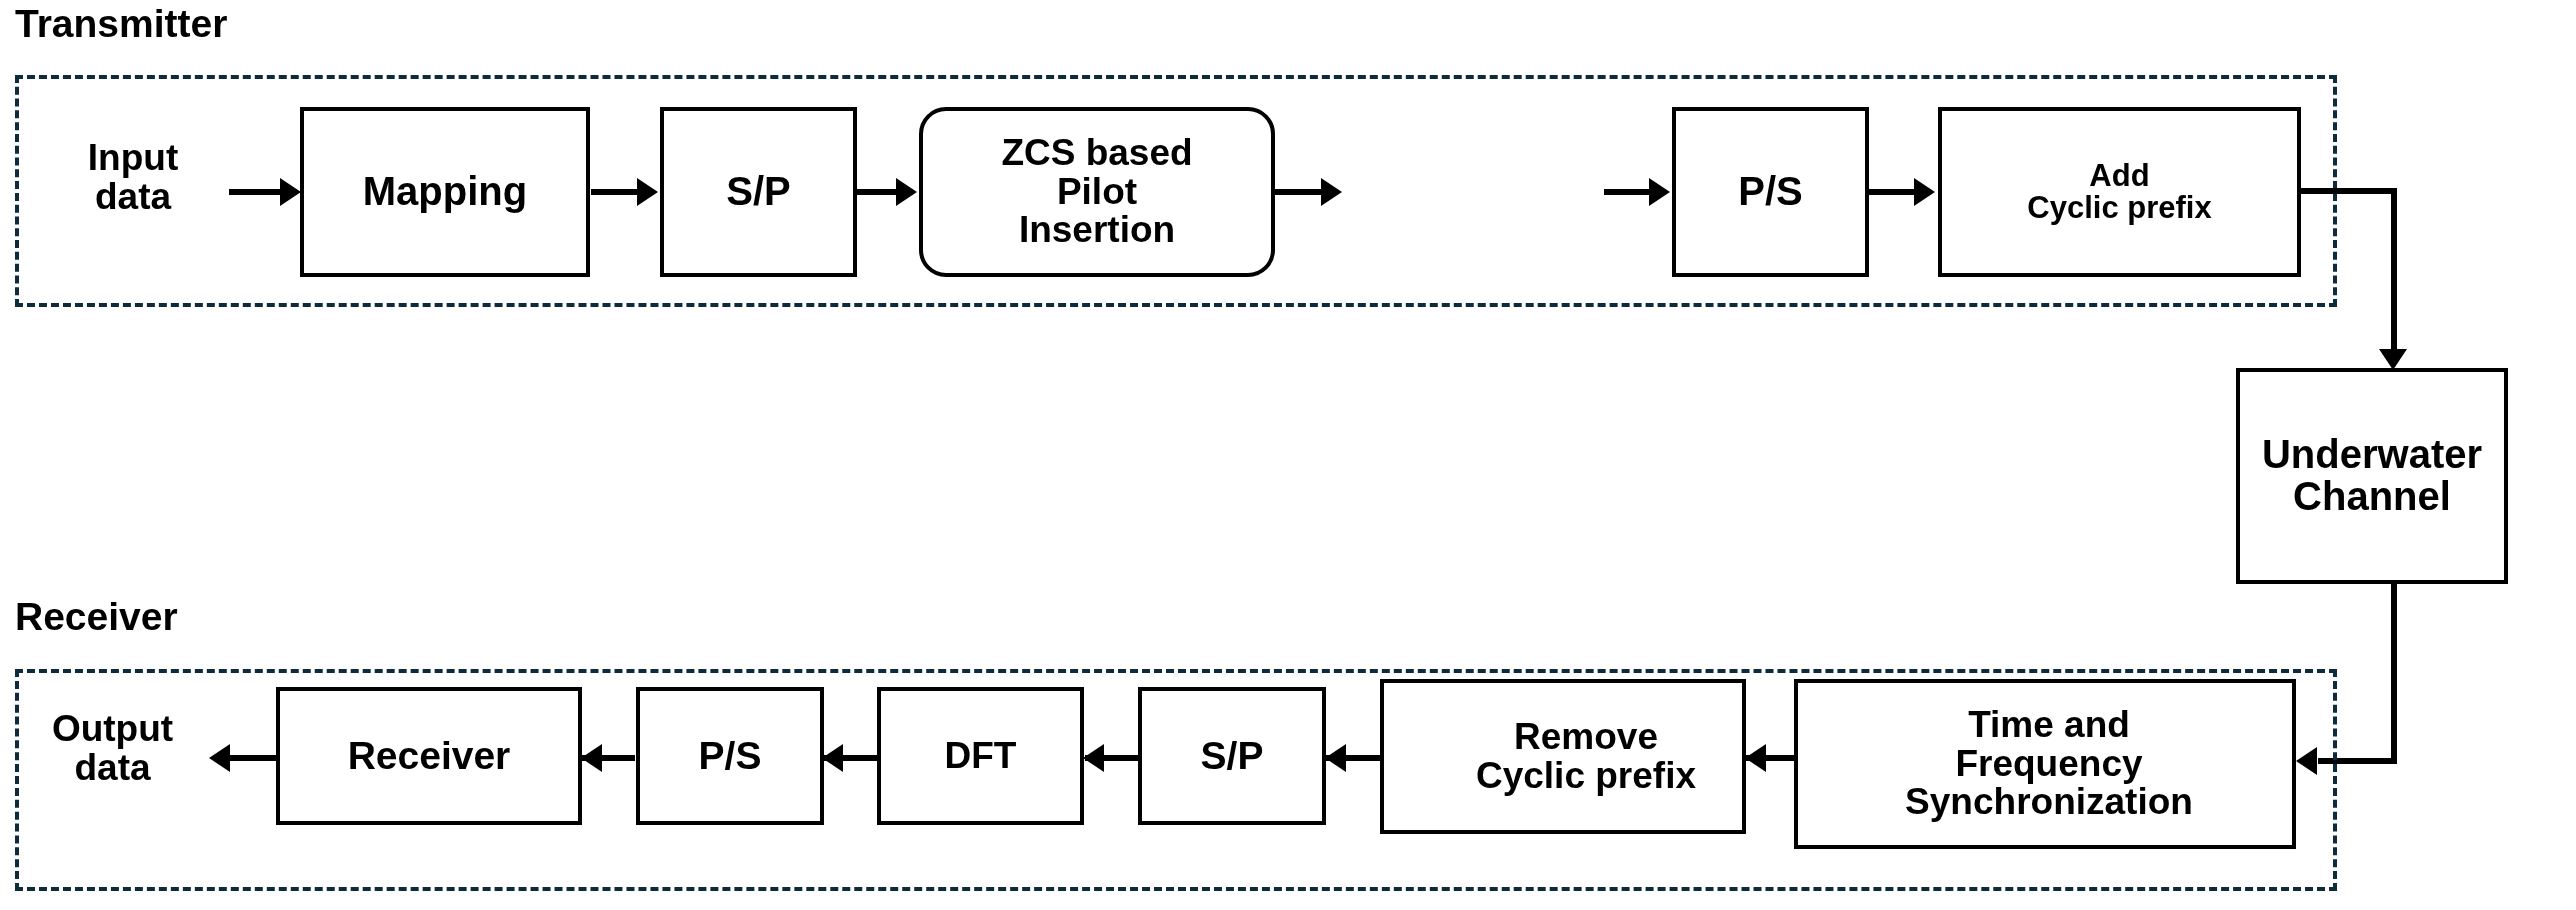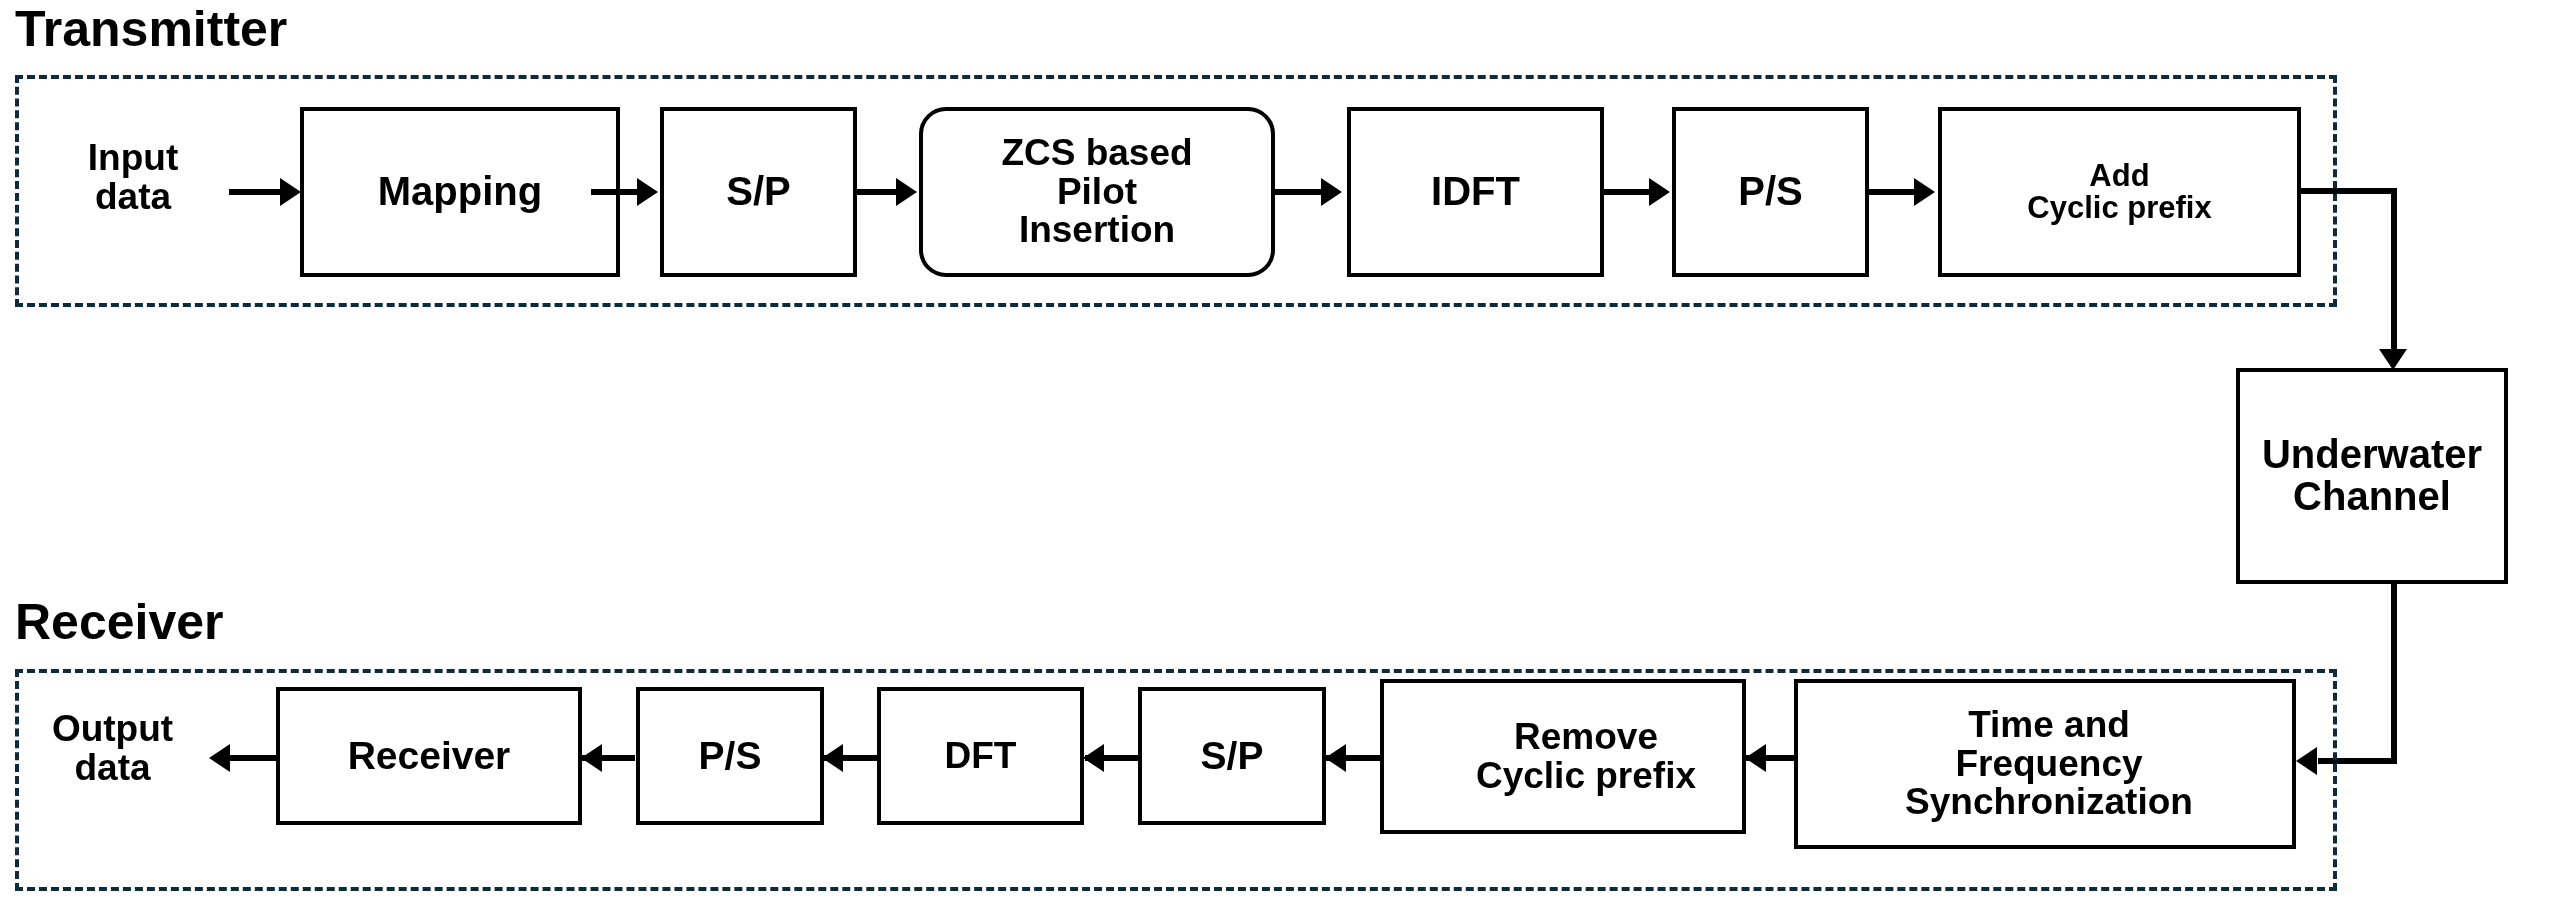--- a/index.html
+++ b/index.html
@@ -2,21 +2,21 @@
 <html style="font-size:11px"><head>
 <meta charset="utf-8">
 <style>
   html,body{margin:0;padding:0;background:#fff;}
   body{width:2576px;height:910px;position:relative;font-family:"Liberation Sans",sans-serif;overflow:hidden;}
 
   #stage{position:absolute;left:0;top:0;width:2576px;height:910px;}
 
   .section-title{
     position:absolute;font-weight:bold;color:#000;
-    font-size:50px;line-height:1;white-space:nowrap;
+    font-size:39px;line-height:1;white-space:nowrap;
   }
 
   .dashed-region{
     position:absolute;border:4.8px dashed #0d2b3b;background:transparent;box-sizing:border-box;
   }
 
   .pbox{
     position:absolute;box-sizing:border-box;border:4.8px solid #000;background:#fff;
     display:flex;align-items:center;justify-content:center;text-align:center;
     font-weight:bold;color:#000;line-height:1.04;
@@ -55,21 +55,21 @@
   <div class="section-title" style="left:15px;top:4.1px;">Transmitter</div>
 
   <div class="dashed-region" style="left:15px;top:75px;width:2322px;height:232px;"></div>
 
   <div class="freetext" style="left:57px;top:138px;width:152px;font-size:37px;">Input
 data</div>
 
   <div class="hline" style="left:229px;top:189px;width:54px;"></div>
   <div class="arrow-r" style="left:280px;top:178px;"></div>
 
-  <div class="pbox" style="left:300px;top:107px;width:320px;height:170px;font-size:40px;">
+  <div class="pbox" style="left:300px;top:107px;width:290px;height:170px;font-size:40px;">
     <span>Mapping</span>
   </div>
 
   <div class="hline" style="left:591px;top:189px;width:50px;"></div>
   <div class="arrow-r" style="left:637px;top:178px;"></div>
 
   <div class="pbox" style="left:660px;top:107px;width:197px;height:170px;font-size:40px;">
     <span>S/P</span>
   </div>
 
@@ -78,23 +78,20 @@
 
   <div class="pbox" style="left:919px;top:107px;width:356px;height:170px;font-size:37px;white-space:pre-line;border-radius:27px;">
     <span style="white-space:pre-line;">ZCS based
 Pilot
 Insertion</span>
   </div>
 
   <div class="hline" style="left:1275px;top:189px;width:50px;"></div>
   <div class="arrow-r" style="left:1321px;top:178px;"></div>
 
-  <div class="pbox" style="left:1347px;top:107px;width:257px;height:170px;font-size:40px;">
-    <span>IDFT</span>
-  </div>
 
   <div class="hline" style="left:1604px;top:189px;width:48px;"></div>
   <div class="arrow-r" style="left:1649px;top:178px;"></div>
 
   <div class="pbox" style="left:1672px;top:107px;width:197px;height:170px;font-size:40px;">
     <span>P/S</span>
   </div>
 
   <div class="hline" style="left:1869px;top:189px;width:48px;"></div>
   <div class="arrow-r" style="left:1914px;top:178px;"></div>

